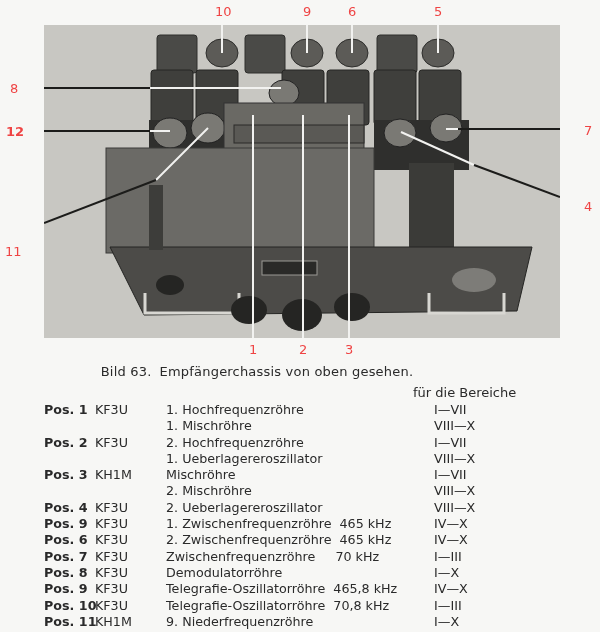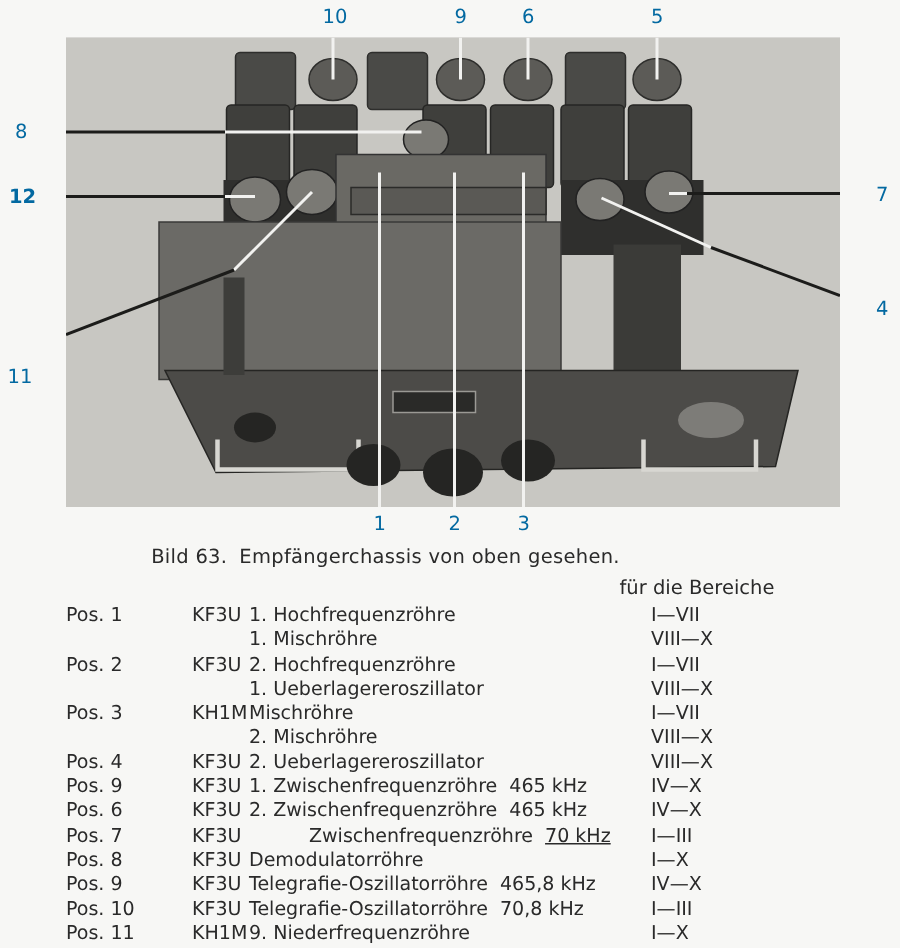--- a/index.html
+++ b/index.html
@@ -6,35 +6,35 @@
   body {
     width: 600px; height: 632px; background: #f7f7f5; position: relative; overflow: hidden;
     font-family: "DejaVu Sans", sans-serif; color: #2a2a2a;
   }
   .photo {
     position: absolute; left: 44px; top: 25px; width: 516px; height: 313px;
     background: #c9c8c4;
   }
   .photo svg { display: block; }
   .callout {
-    position: absolute; font-size: 13px; color: #0369a1; line-height: 1;
+    position: absolute; font-size: 13px; color: #ef4444; line-height: 1;
   }
   .caption {
     position: absolute; left: 0; width: 514px; top: 364px; text-align: center;
     font-size: 13px; letter-spacing: 0.2px;
   }
   .caption .sp { display: inline-block; width: 8px; }
   .range-head {
     position: absolute; left: 413px; top: 385px; font-size: 13px;
   }
   .table { position: absolute; left: 44px; top: 402px; font-size: 12.7px; }
   .row { position: relative; height: 16.3px; line-height: 16.3px; white-space: nowrap; }
   .row span { position: absolute; top: 0; }
-  .c-pos { left: 0; }
-  .c-type { left: 51px; margin-left: 33px; }
+  .c-pos { left: 0; font-weight: bold; }
+  .c-type { left: 51px; }
   .c-desc { left: 122px; }
   .c-range { left: 390px; }
 </style>
 </head>
 <body>
 
 <div class="photo">
   <svg width="516" height="313" viewBox="0 0 516 313">
     <rect x="0" y="0" width="516" height="313" fill="#c8c7c2"></rect>
 
@@ -190,21 +190,21 @@
     </div>
     <div class="row">
       <span class="c-pos">Pos. 6</span>
       <span class="c-type">KF3U</span>
       <span class="c-desc"><span style="position: static; text-align: right;">2. Zwischenfrequenzröhre</span><span style="position: static; margin-left: 8px;">465 kHz</span></span>
       <span class="c-range">IV—X</span>
     </div>
     <div class="row">
       <span class="c-pos">Pos. 7</span>
       <span class="c-type">KF3U</span>
-      <span class="c-desc"><span style="position: static; margin-left: 40px;">Zwischenfrequenzröhre</span><span style="position: static; margin-left: 8px; text-decoration: underline;">70 kHz</span></span>
+      <span class="c-desc"><span style="position: static;">Zwischenfrequenzröhre</span><span style="position: static; margin-left: 20px;">70 kHz</span></span>
       <span class="c-range">I—III</span>
     </div>
     <div class="row">
       <span class="c-pos">Pos. 8</span>
       <span class="c-type">KF3U</span>
       <span class="c-desc">Demodulatorröhre</span>
       <span class="c-range">I—X</span>
     </div>
     <div class="row">
       <span class="c-pos">Pos. 9</span>

